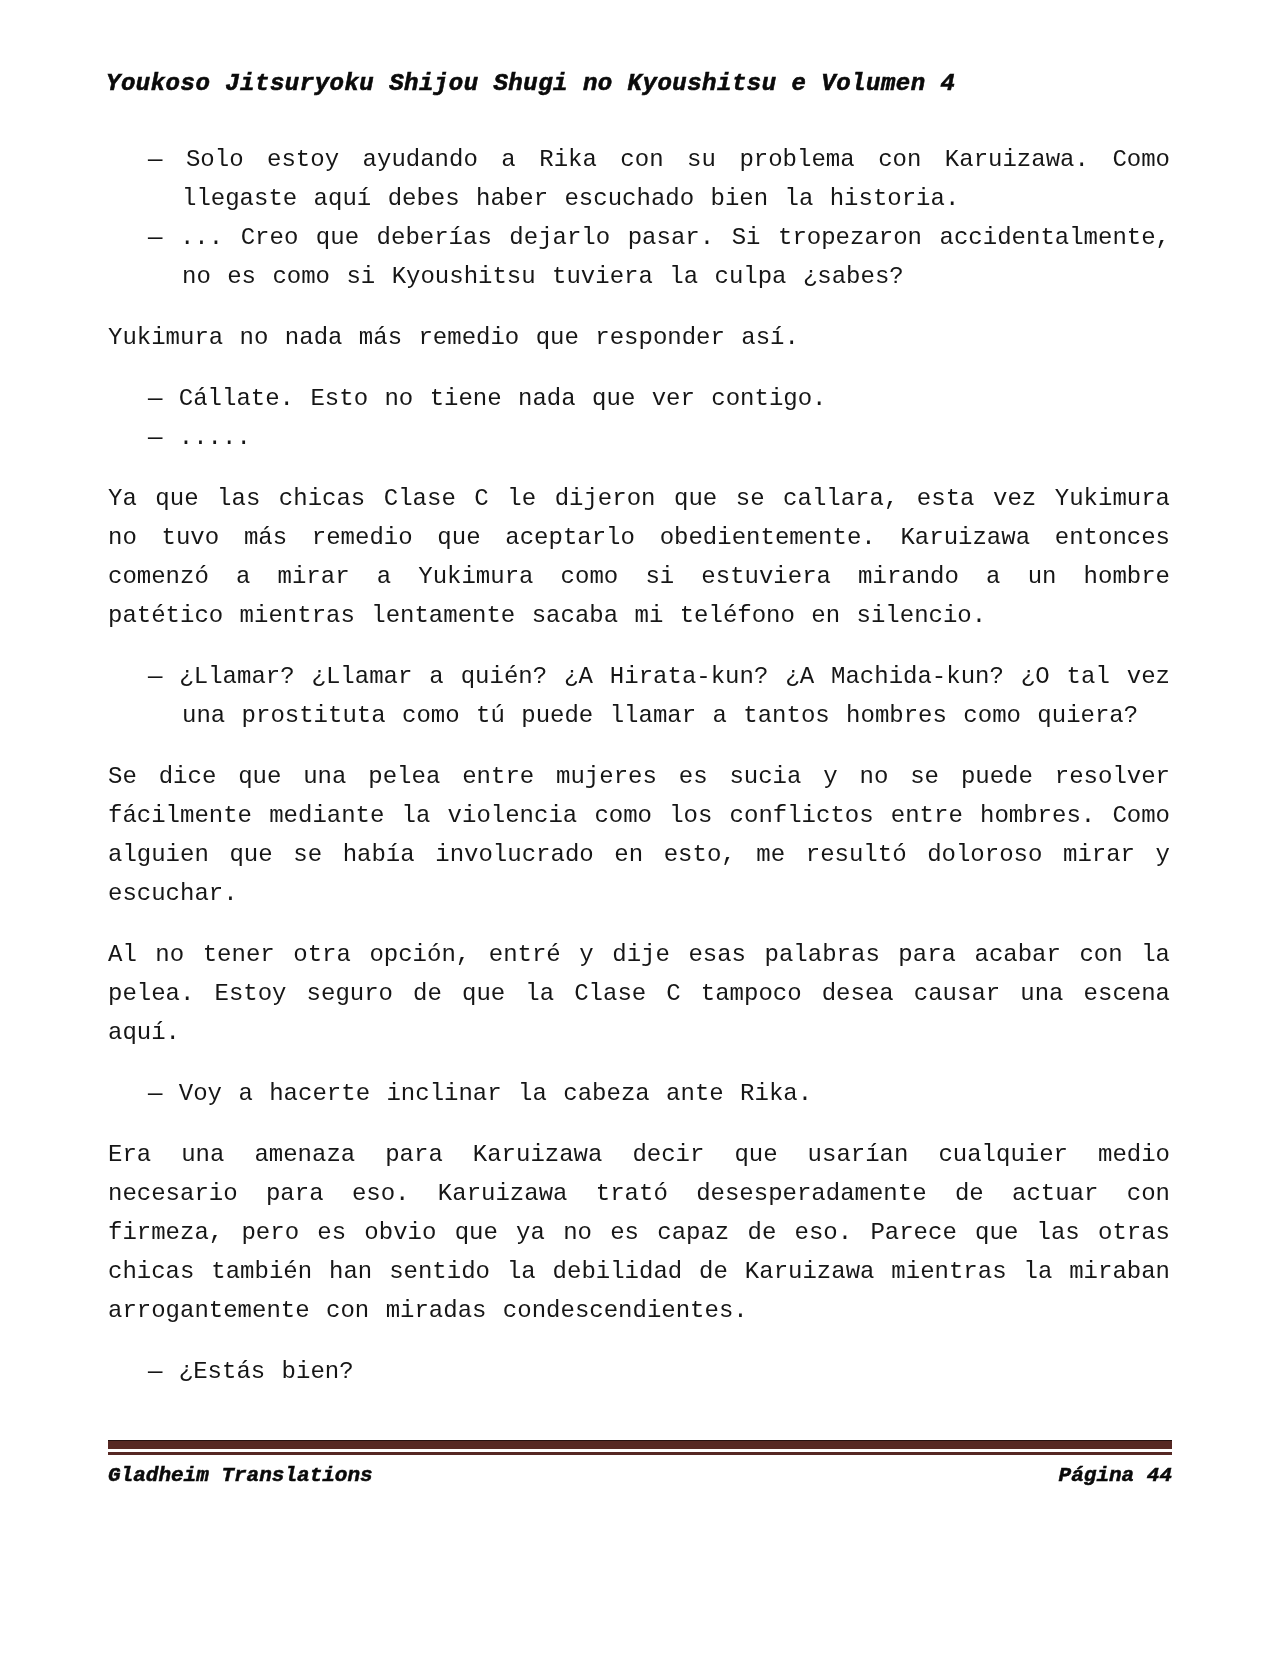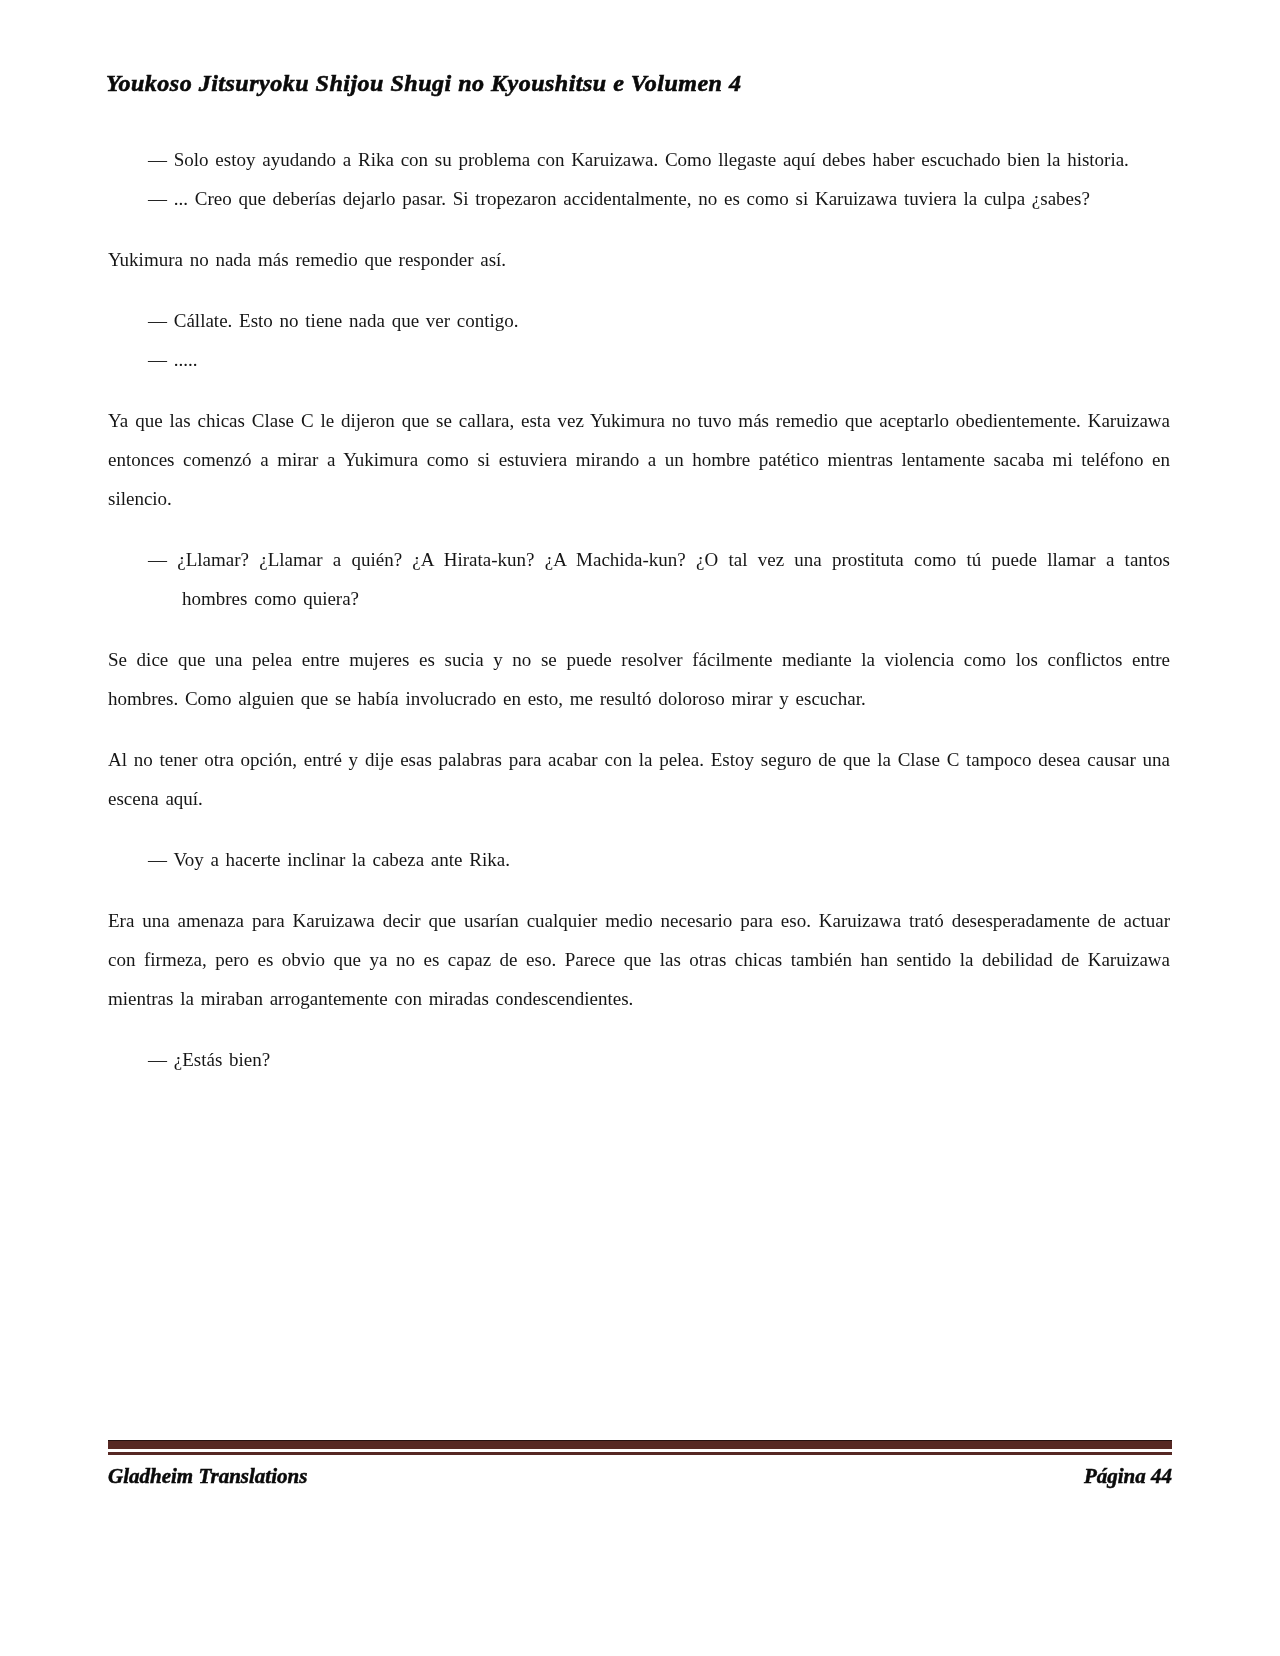--- a/index.html
+++ b/index.html
@@ -5,42 +5,42 @@
   html, body {
     margin: 0;
     padding: 0;
     background: #e8e8e8;
   }
   .page {
     position: relative;
     width: 1280px;
     height: 1656px;
     background: #ffffff;
-    font-family: Liberation Serif, serif;
+    font-family: Liberation Mono, monospace;
     color: #111111;
     overflow: hidden;
   }
   .header {
     position: absolute;
     top: 70px;
     left: 106px;
     right: 110px;
     font-size: 24px;
     font-weight: bold;
     font-style: italic;
     color: #0a0a0a;
     letter-spacing: 0.5px;
     -webkit-text-stroke: 0.6px #0a0a0a;
   }
   .body-text {
     position: absolute;
     top: 140px;
     left: 108px;
     width: 1062px;
-    font-size: 19px;
+    font-size: 24px;
     line-height: 39px;
     word-spacing: 2px;
     color: #161616;
   }
   .para {
     margin: 0 0 22px 0;
     text-align: justify;
   }
   .dialogue {
     margin: 0 0 22px 0;
@@ -86,21 +86,21 @@
 <div class="page">
 
   <div class="header">
     <span>Youkoso Jitsuryoku Shijou Shugi no Kyoushitsu e Volumen 4</span>
   </div>
 
   <div class="body-text">
 
     <div class="dialogue">
       <p class="dline">— Solo estoy ayudando a Rika con su problema con Karuizawa. Como llegaste aquí debes haber escuchado bien la historia.</p>
-      <p class="dline">— ... Creo que deberías dejarlo pasar. Si tropezaron accidentalmente, no es como si Karuizawa tuviera la culpa ¿sabes?</p>
+      <p class="dline">— ... Creo que deberías dejarlo pasar. Si tropezaron accidentalmente, no es como si Kyoushitsu tuviera la culpa ¿sabes?</p>
     </div>
 
     <p class="para">Yukimura no nada más remedio que responder así.</p>
 
     <div class="dialogue">
       <p class="dline">— Cállate. Esto no tiene nada que ver contigo.</p>
       <p class="dline">— .....</p>
     </div>
 
     <p class="para">Ya que las chicas Clase C le dijeron que se callara, esta vez Yukimura no tuvo más remedio que aceptarlo obedientemente. Karuizawa entonces comenzó a mirar a Yukimura como si estuviera mirando a un hombre patético mientras lentamente sacaba mi teléfono en silencio.</p>

